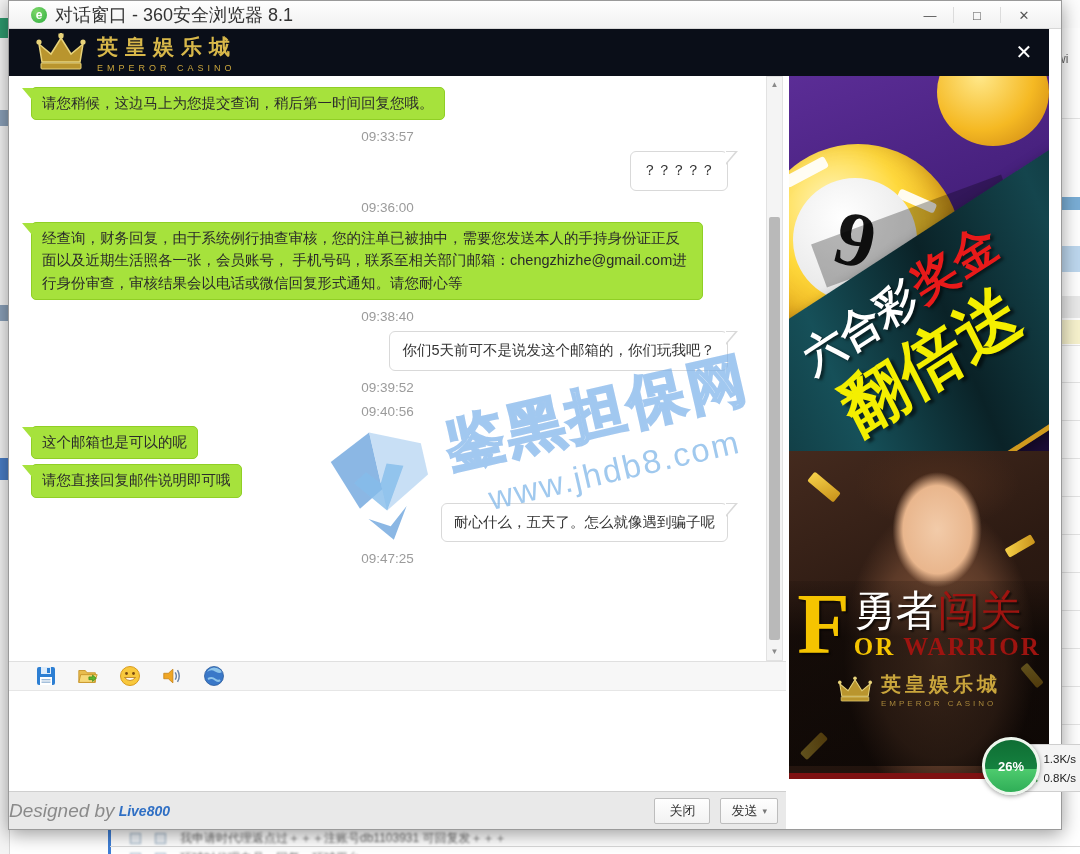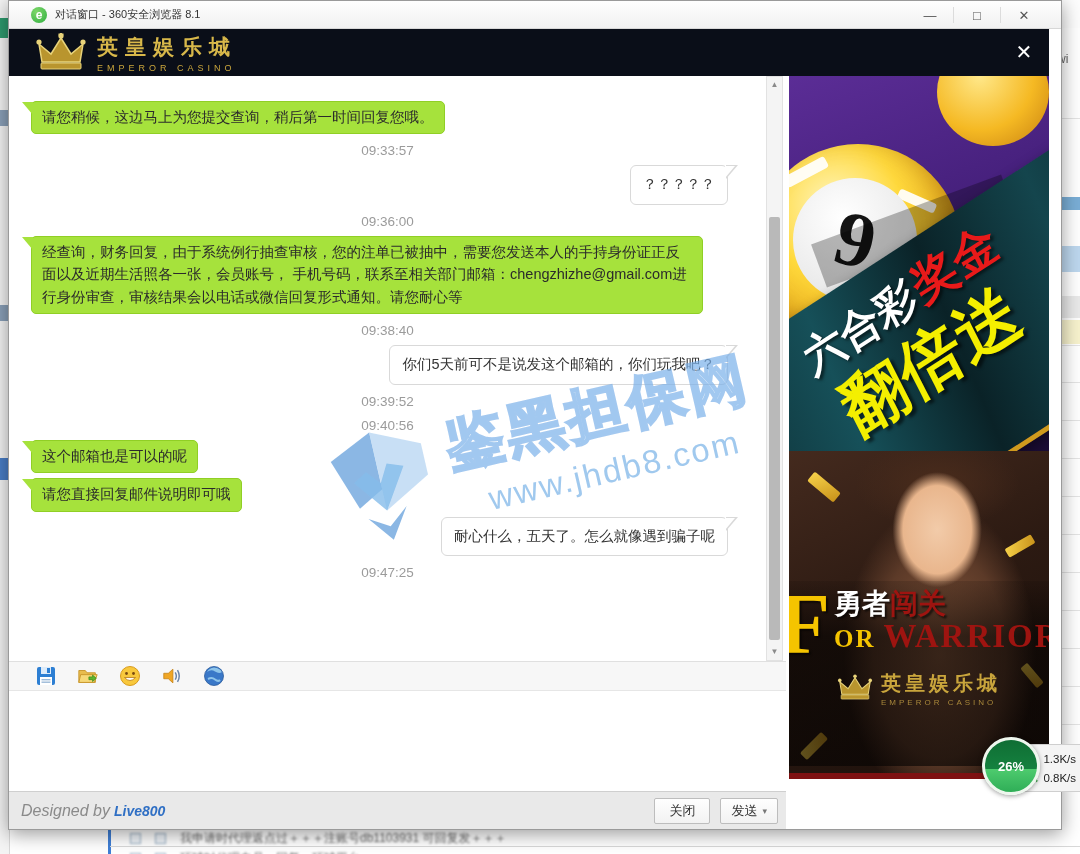--- a/index.html
+++ b/index.html
@@ -23,35 +23,35 @@
   
   .dialog { position:absolute; left:8px; top:0; width:1054px; height:830px; background:#fff;
     box-shadow:0 4px 18px rgba(0,0,0,.4); border:1px solid #9a9a9a; }
 
   .titlebar { position:absolute; left:0; top:0; width:100%; height:28px;
     background:linear-gradient(#fefefe,#f1f1f1); border-bottom:1px solid #d7d7d7;
     display:flex; align-items:center; }
   .tb-logo { width:16px; height:16px; border-radius:50%; margin:0 8px 0 22px;
     background:radial-gradient(circle at 35% 30%,#7fd86a,#2fae3f); color:#fff;
     font-size:12px; font-weight:bold; text-align:center; line-height:16px; }
-  .tb-title { font-size:11px; color:#333;text-align:right; }
+  .tb-title { font-size:18px; color:#333;text-align:right; }
   .tb-controls { position:absolute; right:14px; top:0; height:28px; display:flex; align-items:center; }
   .tb-btn { width:46px; height:27px; text-align:center; line-height:27px; color:#555; font-size:13px; cursor:default; }
   .tb-sep { width:1px; height:16px; background:#dcdcdc; }
 
   .chat-header { position:absolute; left:0; top:28px; width:1040px; height:47px; background:#0a0e18; display:flex; align-items:center; }
   .crown { margin:0 10px 0 26px; }
   .brand-cn { color:#d8b84a; font-size:21px; font-weight:bold; letter-spacing:7px;
     font-family:"Liberation Serif","DejaVu Serif",serif; }
   .brand-en { color:#c9a53c; font-size:9px; letter-spacing:4px; margin-top:2px; }
   .hdr-close { position:absolute; right:12px; top:10px; width:26px; height:26px; color:#fff;
     font-size:20px; font-weight:bold; text-align:center; line-height:26px; cursor:pointer; }
 
   
-  .chat-area { position:absolute; left:0; top:75px; width:757px; height:585px; background:#fff; overflow:hidden; padding-top:20px; }
+  .chat-area { position:absolute; left:0; top:75px; width:757px; height:585px; background:#fff; overflow:hidden; padding-top:6px; }
   .msg-row { display:flex; margin:5px 22px 5px 22px; }
   .msg-row.left  { justify-content:flex-start; }
   .msg-row.right { justify-content:flex-end; margin-right:38px; }
   .bubble { position:relative; max-width:672px; font-size:14.5px; line-height:1.55; color:#2b2b2b; }
   .bubble.left { background:#a6e23c; border:1px solid #90cf25; border-radius:5px; padding:4px 10px 5px; }
   .bubble.left::before { content:""; position:absolute; left:-10px; top:0; width:0; height:0;
     border-top:13px solid #a6e23c; border-left:11px solid transparent; }
   .bubble.right { background:#fff; border:1px solid #d9d9d9; border-radius:6px; padding:7px 12px 8px; color:#333; }
   .bubble.right::before { content:""; position:absolute; right:-11px; top:-1px; width:0; height:0;
     border-top:14px solid #d9d9d9; border-right:12px solid transparent; }
@@ -73,21 +73,21 @@
   .sb-thumb { position:absolute; left:2px; top:140px; width:11px; height:423px; background:#b9b9b9; border-radius:2px; }
 
   
   .toolbar { position:absolute; left:0; top:660px; width:777px; height:30px; background:#f7f7f7;
     border-top:1px solid #e0e0e0; border-bottom:1px solid #e6e6e6; display:flex; align-items:center; gap:20px; padding-left:26px; }
   .tool-icon { width:22px; height:22px; cursor:pointer; }
   .input-area { position:absolute; left:0; top:692px; width:777px; height:96px; background:#fff; padding:6px 10px;
     font-size:15px; color:#b5b5b5; }
   .chat-footer { position:absolute; left:0; top:790px; width:777px; height:38px; background:#e9e9e9;
     border-top:1px solid #cfcfcf; display:flex; align-items:center; }
-  .designed { margin-left:12px; font-size:16px; color:#8a8a8a; font-style:italic; }
+  .designed { margin-left:0; font-size:19px; color:#8a8a8a; font-style:italic; }
   .live800 { color:#2f6fc4; font-weight:bold; font-style:italic; font-size:14px; margin-left:4px; }
   .footer-btns { position:absolute; right:8px; display:flex; gap:10px; }
   .f-btn { min-width:56px; height:26px; background:linear-gradient(#fefefe,#f2f2f2); border:1px solid #bdbdbd;
     border-radius:2px; font-size:13px; color:#333; display:flex; align-items:center; justify-content:center; gap:5px; cursor:pointer; padding:0 10px; }
   .caret { font-size:9px; color:#777; }
 
   
   .banner { position:absolute; left:780px; top:75px; width:260px; height:703px; overflow:hidden;
     background:linear-gradient(160deg,#5b2d96 0%,#3c1a70 34%,#241046 52%,#1a0c33 60%); }
   .gold-ball { position:absolute; left:148px; top:-38px; width:112px; height:108px; border-radius:50%;
@@ -124,26 +124,26 @@
       radial-gradient(ellipse 110px 60px at 57% 10%, #4a2c1c 0%, rgba(40,22,14,0) 75%),
       radial-gradient(ellipse 120px 190px at 58% 62%, #8a5a3e 0%, #5c3a28 55%, rgba(40,22,15,0) 80%),
       linear-gradient(155deg,#442a1e 0%,#2c1a12 45%,#1b0f0a 100%); }
   .ribbon { position:absolute; background:linear-gradient(120deg,#f7d24a,#c8921a); border-radius:2px; }
   .warrior { position:absolute; left:0; top:505px; width:260px; height:185px;
     background:linear-gradient(rgba(15,8,5,.15) 0%, rgba(5,3,2,.62) 30%, rgba(5,3,2,.62) 100%); z-index:4; padding-top:8px; }
   .w-row { display:flex; align-items:flex-start; justify-content:center; }
   .w-f { font-size:86px; line-height:.82; font-weight:bold; color:#f5c400;
     font-family:"Liberation Serif","DejaVu Serif",serif; text-shadow:2px 2px 2px rgba(0,0,0,.6); }
   .w-right { margin-left:4px; text-align:left; }
-  .w-cn { font-size:28px; font-weight:bold; line-height:1.05; text-shadow:2px 2px 2px rgba(0,0,0,.6); }
+  .w-cn { font-size:42px; font-weight:normal; line-height:1.05; text-shadow:2px 2px 2px rgba(0,0,0,.6); }
   .w-cn .cn-white { color:#fff; }
   .w-cn .cn-red { color:#9e1410; }
   .w-en { font-family:"Liberation Serif","DejaVu Serif",serif; font-weight:bold; letter-spacing:2px; margin-top:0; }
   .w-en .en-or { color:#f5c400; font-size:25px; }
-  .w-en .en-warrior { color:#9e1410; font-size:33px; margin-left:8px; }
+  .w-en .en-warrior { color:#9e1410; font-size:25px; margin-left:8px; }
   .w-brand { display:flex; align-items:center; justify-content:center; margin-top:10px; gap:8px; }
   .wb-cn { color:#c9a53c; font-size:20px; font-weight:bold; letter-spacing:4px;
     font-family:"Liberation Serif","DejaVu Serif",serif; }
   .wb-en { color:#a8873a; font-size:8px; letter-spacing:3px; margin-top:1px; }
   .banner-strip { position:absolute; left:0; bottom:0; width:260px; height:6px; background:#7e1112; }
 
   
   .speed-panel { position:absolute; left:1012px; top:744px; width:68px; height:48px; background:#f4f4f4;
     border:1px solid #cfcfcf; border-right:none; z-index:8; padding:4px 4px 0 16px; }
   .speed-row { display:flex; align-items:center; font-size:11.5px; color:#222; height:19px; justify-content:flex-end; gap:4px; white-space:nowrap; }

